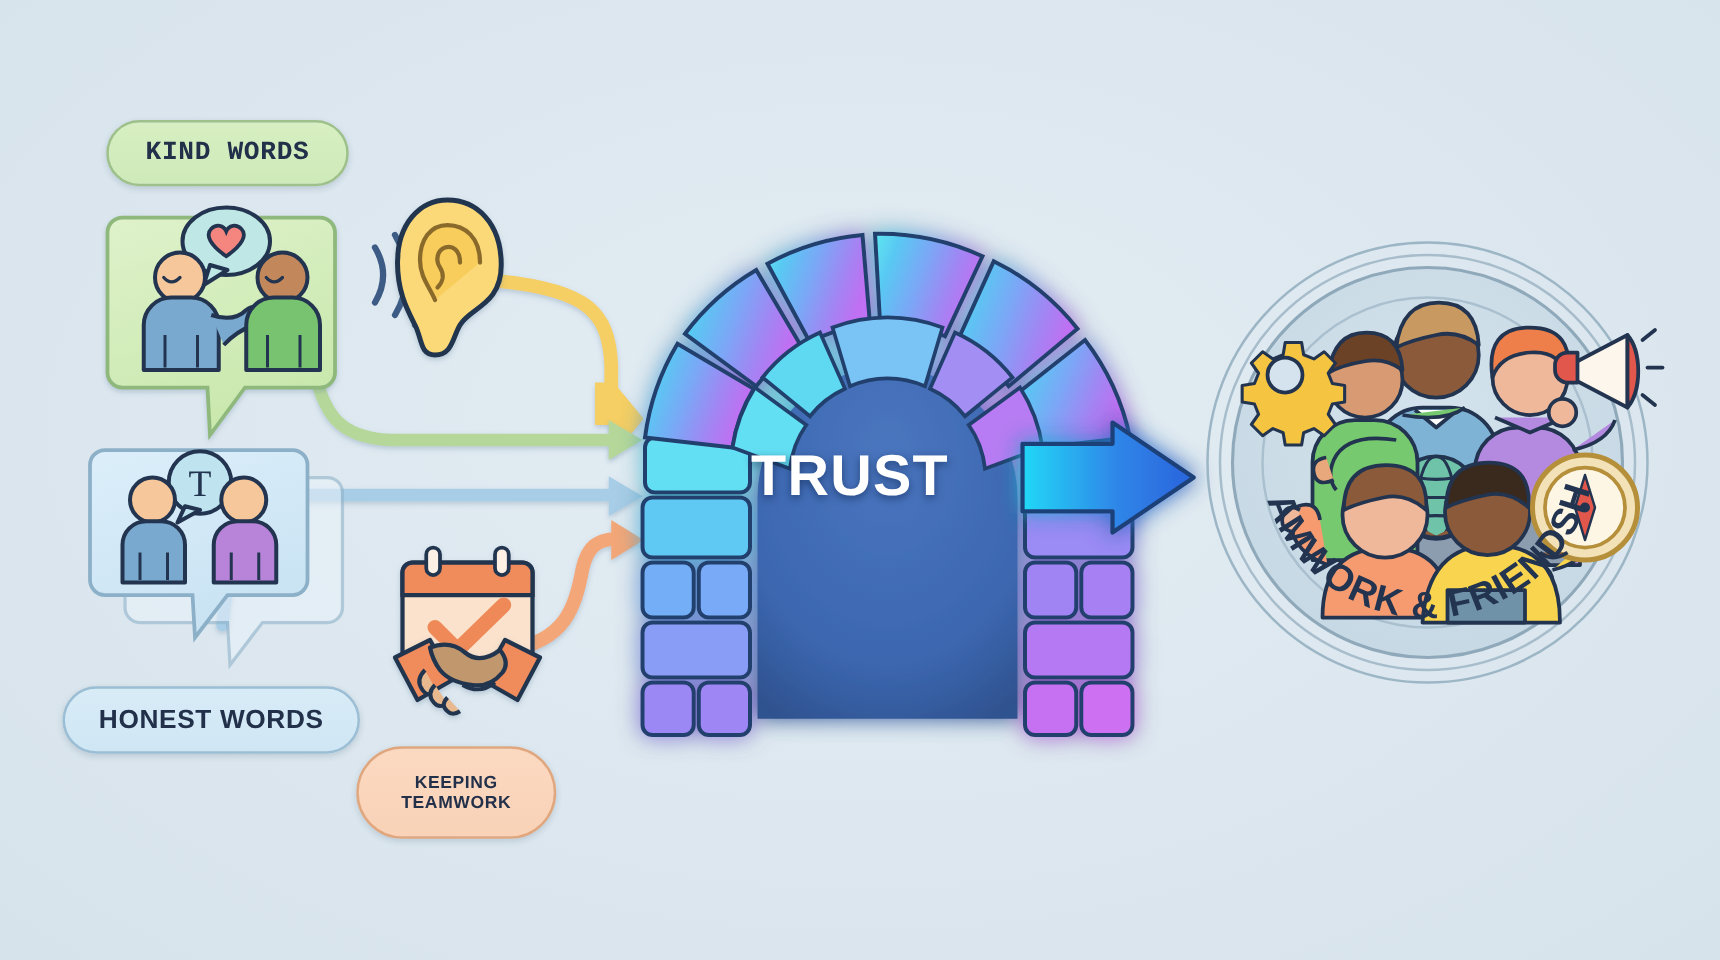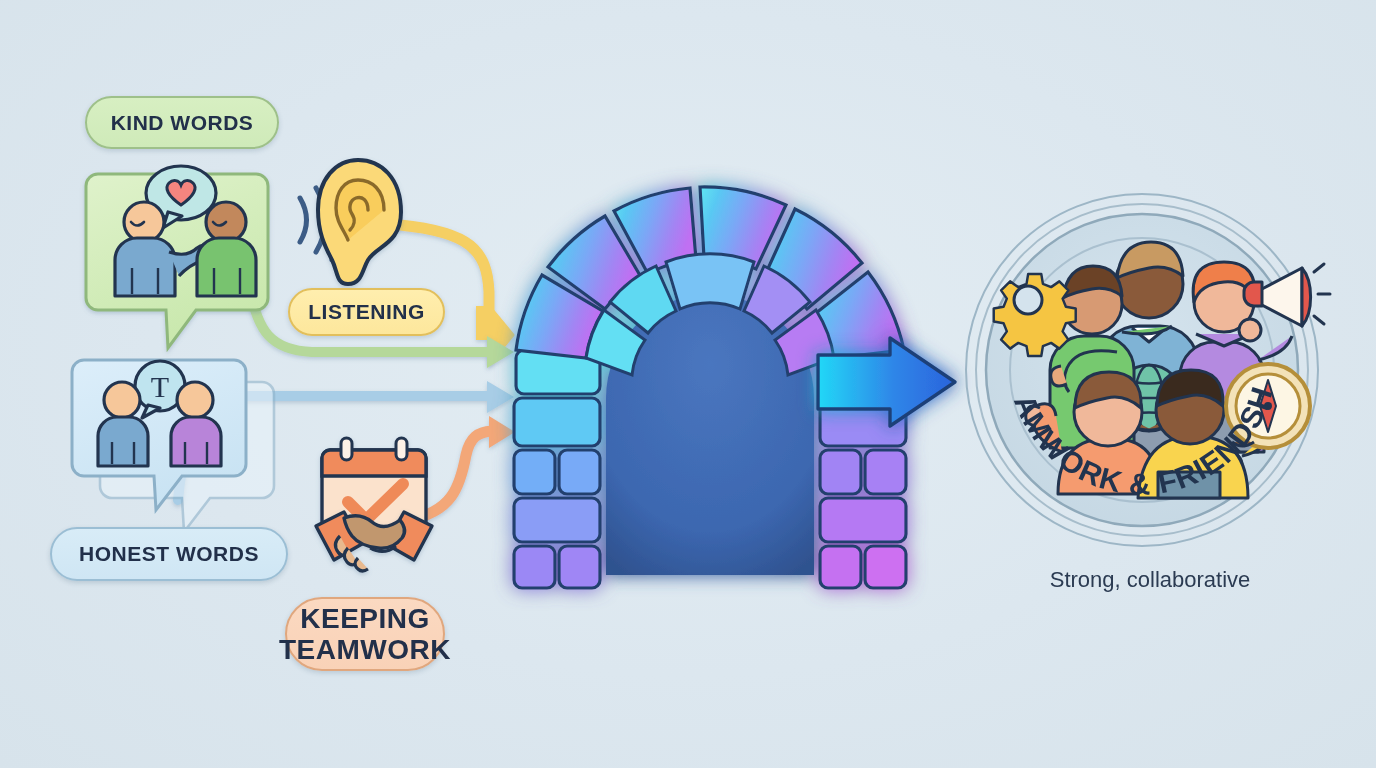--- a/index.html
+++ b/index.html
@@ -12,29 +12,29 @@
     background:radial-gradient(ellipse at 50% 45%, #e3edf3 0%, #dce7ef 55%, #d7e3eb 100%);}
   .abs{position:absolute;}
   svg{display:block;overflow:visible;}
 
   .pill{
     position:absolute;display:flex;align-items:center;justify-content:center;
     text-align:center;border-radius:999px;
     font-weight:bold;letter-spacing:.5px;color:#22304a;
     box-shadow:0 2px 5px rgba(40,70,100,.18);
   }
-  .pill-green{background:linear-gradient(180deg,#d7efc2,#cfeab9);border:2px solid #9ec08a;}
+  .pill-green{background:linear-gradient(180deg,#d7efc2,#cfeab9);border:2px solid #9ec08a;font-family:Liberation Mono, monospace;}
   .pill-yellow{background:linear-gradient(180deg,#ffeeae,#fde79c);border:2px solid #e2bf5c;}
-  .pill-blue{background:linear-gradient(180deg,#d8ecf7,#cfe6f4);border:2px solid #9bbed4;}
+  .pill-blue{background:linear-gradient(180deg,#d8ecf7,#cfe6f4);border:2px solid #9bbed4;margin-top:22px;}
   .pill-orange{background:linear-gradient(180deg,#fbd9c1,#f9d2b7);border:2px solid #e0a77e;}
 
   #kind-words-pill{left:85px;top:96px;width:190px;height:49px;font-size:21px;}
   #listening-pill{left:288px;top:288px;width:153px;height:44px;font-size:21px;}
   #honest-words-pill{left:50px;top:527px;width:234px;height:50px;font-size:21px;}
-  #keeping-promises-pill{left:285px;top:597px;width:156px;height:70px;font-size:28px;line-height:1.12;}
+  #keeping-promises-pill{left:285px;top:597px;width:156px;height:70px;font-size:14px;line-height:1.12;}
 
   #trust-word{
     position:absolute;left:560px;top:352px;width:240px;height:56px;
     display:flex;align-items:center;justify-content:center;
     color:#ffffff;font-size:46px;font-weight:bold;letter-spacing:1px;
     text-shadow:0 2px 7px rgba(10,30,70,.55);
   }
   #outcome-caption{
     position:absolute;left:1000px;top:565px;width:300px;
     text-align:center;font-size:22px;color:#2b3b52;line-height:1.36;
@@ -251,20 +251,21 @@
         <path d="M264 86 A 123 123 0 0 1 310 122 L 272 153 A 74 74 0 0 0 244 131 Z" fill="#a38ff4"></path>
         <path d="M316 130 A 123 123 0 0 1 334 178 L 288 195 A 74 74 0 0 0 275 160 Z" fill="#b77bf3"></path>
       </g>
     </g>
 
     <g filter="url(#glowArch)">
       <path d="M318 175 L390 175 L390 158 L455 202 L390 246 L390 229 L318 229 Z" fill="url(#outArrowGrad)" stroke="#1f3f78" stroke-width="3.4" stroke-linejoin="round"></path>
     </g>
   </svg>
 
+  <div id="trust-word">TRUST</div>
 
   <svg class="abs" style="left:962px;top:184px;" width="360" height="372">
     <circle cx="180" cy="186" r="176" fill="none" stroke="#9db6c6" stroke-width="2"></circle>
     <circle cx="180" cy="186" r="166" fill="none" stroke="#a7bdcb" stroke-width="2"></circle>
     <circle cx="180" cy="186" r="156" fill="url(#badgeBg)" stroke="#8fa9ba" stroke-width="2.5"></circle>
     <circle cx="180" cy="186" r="132" fill="none" stroke="#aac0cf" stroke-width="2"></circle>
 
     <g stroke="#22344f" stroke-width="3" stroke-linejoin="round">
 
       <g>
@@ -350,32 +351,28 @@
       <text font-size="30" font-weight="bold" fill="#22344f" letter-spacing="1">
         <textPath href="#arcTxt" startOffset="50%" text-anchor="middle">TEAMWORK &amp; FRIENDSHIP</textPath>
       </text>
     </g>
   </svg>
 
   <div class="pill pill-green" id="kind-words-pill">
     <span>KIND WORDS</span>
   </div>
 
-  <div class="pill pill-yellow" id="listening-pill">
-    <span>LISTENING</span>
-  </div>
 
   <div class="pill pill-blue" id="honest-words-pill">
     <span>HONEST WORDS</span>
   </div>
 
   <div class="pill pill-orange" id="keeping-promises-pill">
     <div>
       <div>KEEPING</div>
       <div>TEAMWORK</div>
     </div>
   </div>
 
   <div id="outcome-caption">
-    <div>Strong, collaborative</div>
   </div>
 
 </div>
 
 </body></html>

